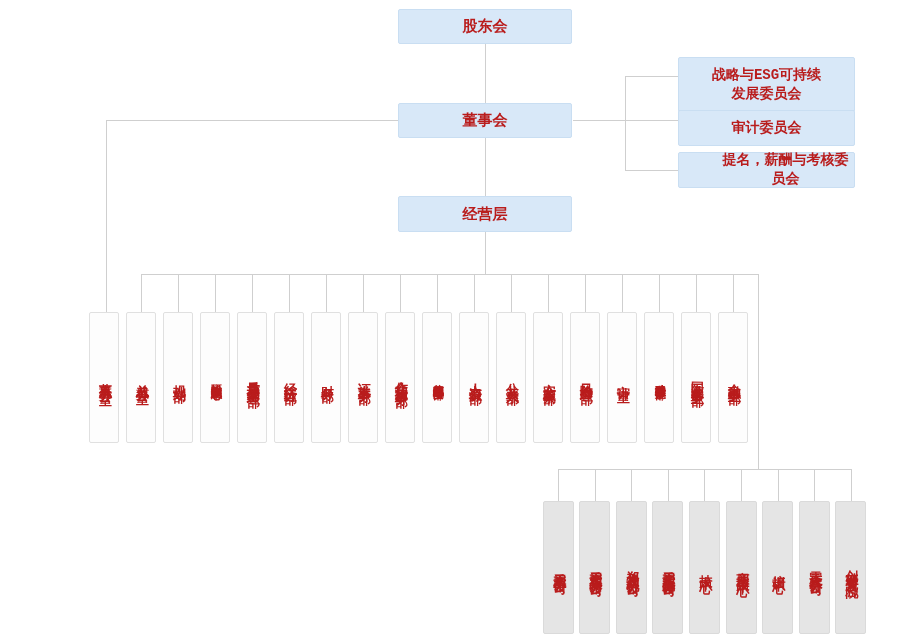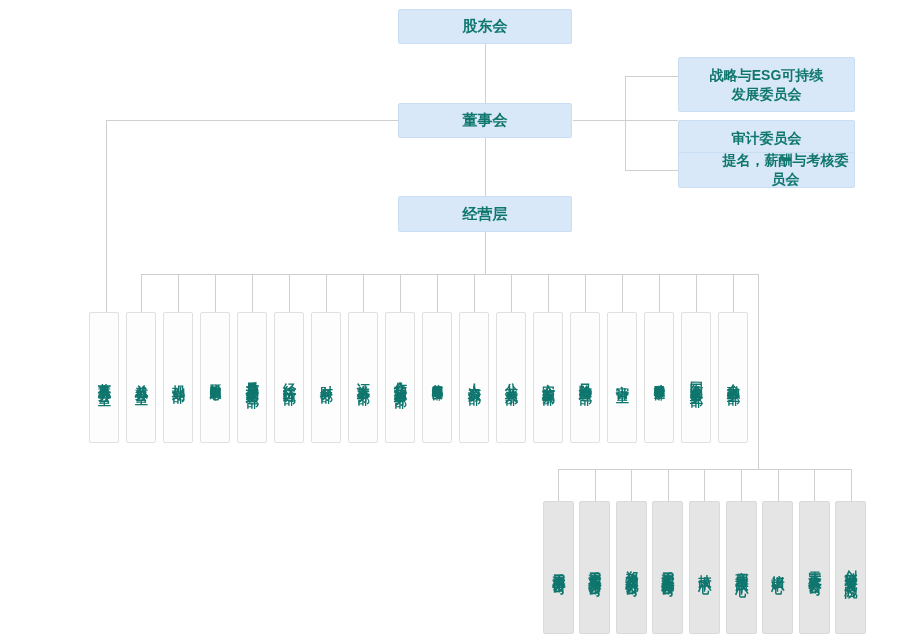--- a/index.html
+++ b/index.html
@@ -4,21 +4,21 @@
 <style>
   html,body { margin:0; padding:0; background:#ffffff; }
   #canvas {
     position:relative; width:899px; height:640px; background:#ffffff;
     font-family:"Liberation Sans","DejaVu Sans",sans-serif; overflow:hidden;
     color:#111;
   }
   .node {
     position:absolute; box-sizing:border-box;
     display:flex; align-items:center; justify-content:center;
-    text-align:center; font-weight:bold; color:#0f766e;
+    text-align:center; font-weight:bold; color:#b91c1c;font-family:Liberation Mono, monospace;
   }
   .blue {
     background:#d8e8f8; border:1px solid #c9def2; border-radius:2px;
     font-size:15px;
   }
   .committee { font-size:14px; white-space:pre-line; line-height:1.35; }
   .vert {
     writing-mode:vertical-rl; text-orientation:upright;
     background:#fdfdfd; border:1px solid #e0e0e0; border-radius:2px;
     font-size:13px; letter-spacing:2px;
@@ -29,21 +29,21 @@
 </style>
 </head>
 <body>
 
 <div id="canvas">
   <div class="node blue" style="left:398px; top:9px; width:174px; height:35px;">股东会</div>
   <div class="node blue" style="left:398px; top:103px; width:174px; height:35px;">董事会</div>
   <div class="node blue" style="left:398px; top:196px; width:174px; height:36px;">经营层</div>
 <div class="node blue committee" style="left: 678px; top: 57px; width: 177px; height: 55px;">战略与ESG可持续
 发展委员会</div>
-    <div class="node blue committee" style="left: 678px; top: 120px; width: 177px; height: 36px;">审计委员会</div>
+    <div class="node blue committee" style="left: 678px; top: 110px; width: 177px; height: 36px;">审计委员会</div>
     <div class="node blue committee" style="left: 678px; top: 152px; width: 177px; height: 36px; padding-left: 38px;">提名，薪酬与考核委员会</div>
     <div class="node vert" style="left: 89px; top: 312px; width: 30px; height: 131px;">董事会办公室</div>
     <div class="node vert" style="left: 126px; top: 312px; width: 30px; height: 131px;">总裁办公室</div>
     <div class="node vert" style="left: 163px; top: 312px; width: 30px; height: 131px;">规划部</div>
     <div class="node vert sm" style="left: 200px; top: 312px; width: 30px; height: 131px;">战略研究和知识信息中心</div>
     <div class="node vert" style="left: 237px; top: 312px; width: 30px; height: 131px;">质量和技术管理部</div>
     <div class="node vert" style="left: 274px; top: 312px; width: 30px; height: 131px;">经济运行部</div>
     <div class="node vert" style="left: 311px; top: 312px; width: 30px; height: 131px;">财务部</div>
     <div class="node vert" style="left: 348px; top: 312px; width: 30px; height: 131px;">证券事务部</div>
     <div class="node vert" style="left: 385px; top: 312px; width: 30px; height: 131px;">合作和法律事务部</div>

